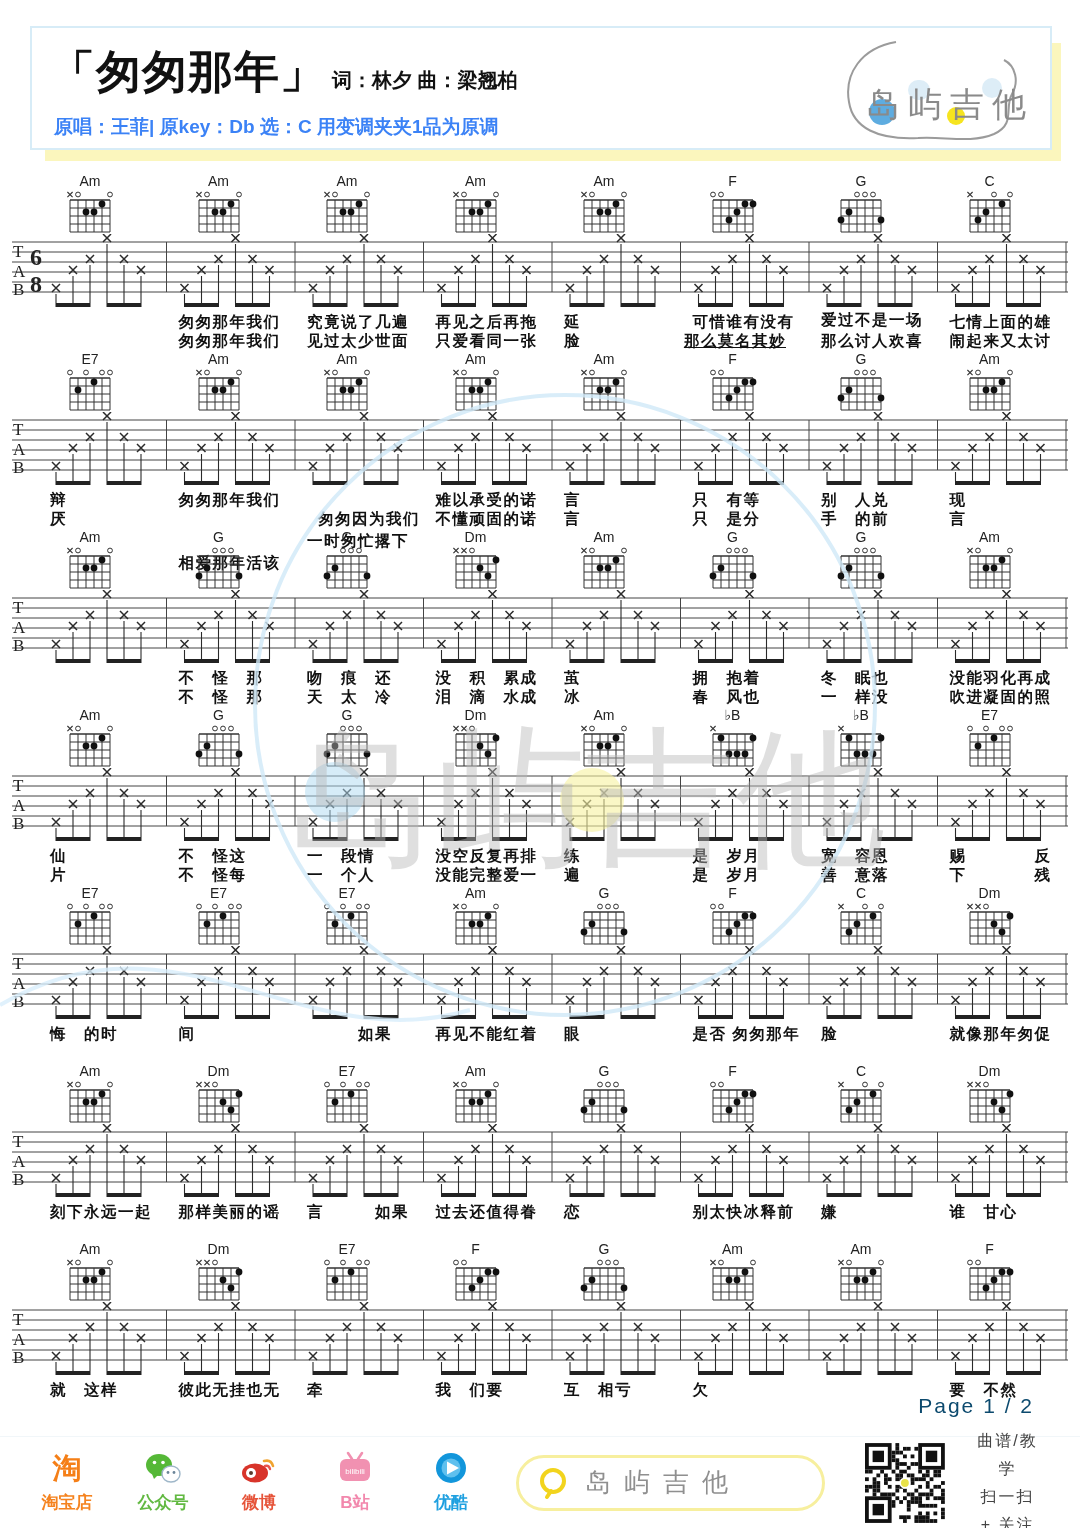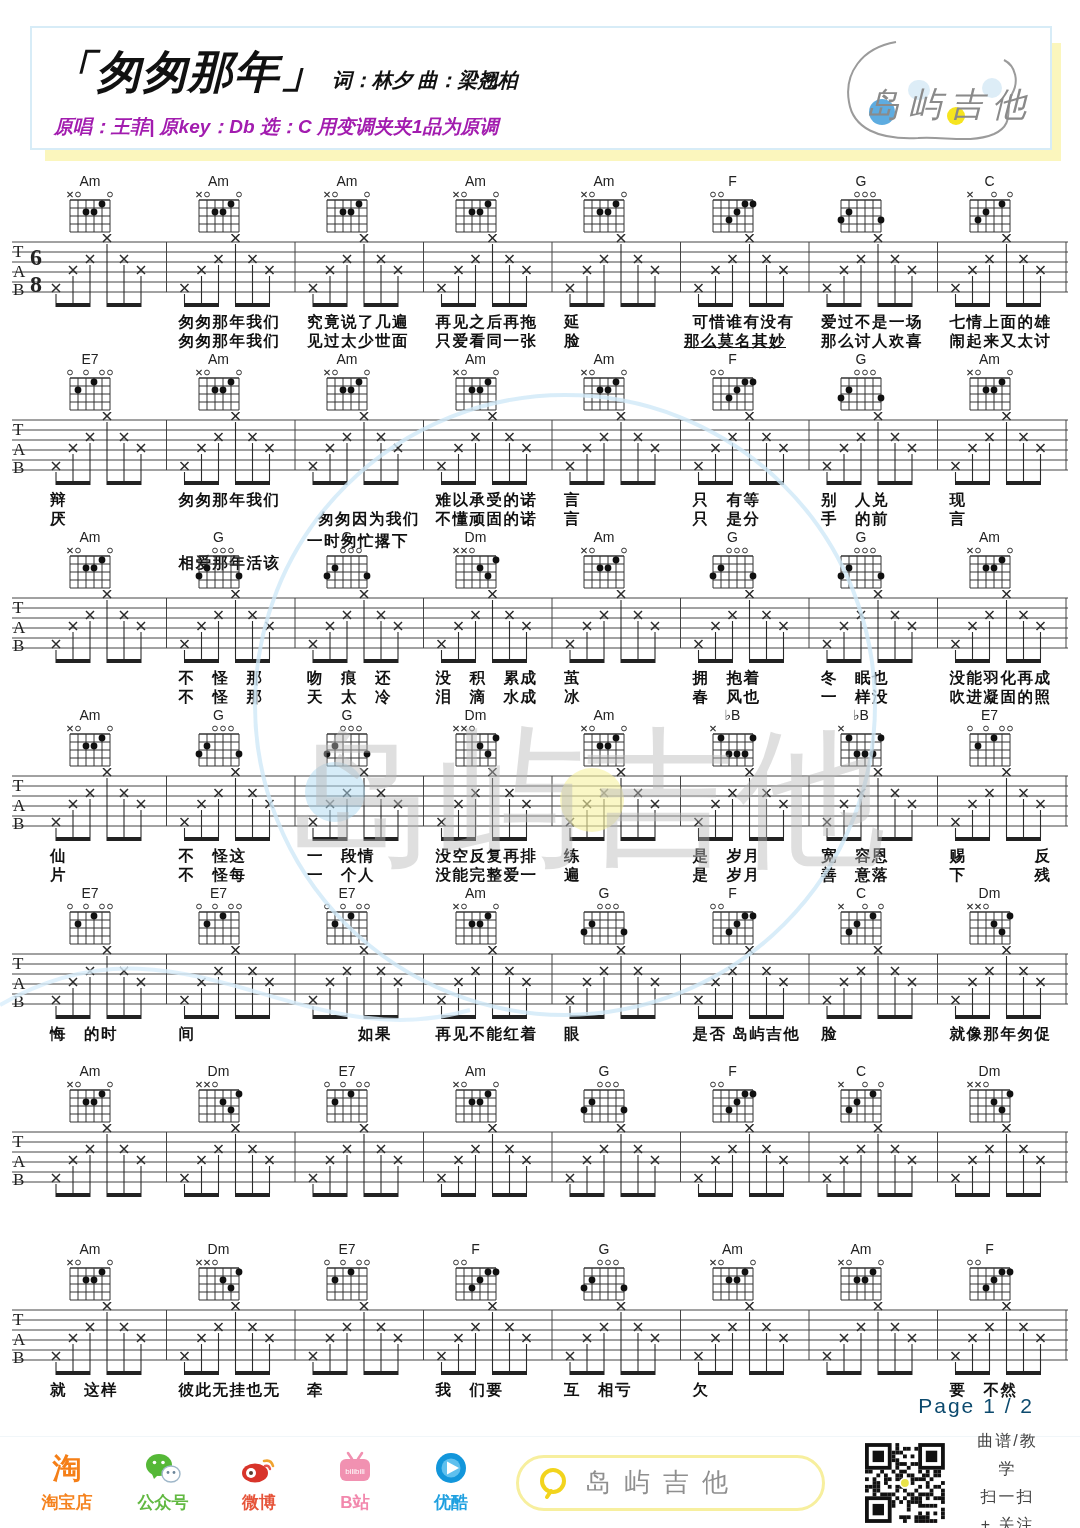--- a/index.html
+++ b/index.html
@@ -1,26 +1,26 @@
 <!DOCTYPE html>
 <html><head>
 <meta charset="utf-8">
 <style>
   * { margin:0; padding:0; box-sizing:border-box; }
   body { background:#ddd; font-family:"Liberation Sans", sans-serif; }
   .page { position:relative; width:1080px; height:1528px; background:#fff; margin:0 auto; overflow:hidden; }
 
   
   .header-card { position:absolute; left:30px; top:26px; width:1022px; height:124px;
-    background:#fff; border:2px solid #d7ecf7; box-shadow:12px 14px 0 -3px #fbf6bd; z-index:3;font-style:italic; }
+    background:#fff; border:2px solid #d7ecf7; box-shadow:12px 14px 0 -3px #fbf6bd; z-index:3; }
   .header-inner { padding:14px 0 0 18px; }
   .title-line { display:flex; align-items:baseline; }
   .song-title { font-size:45px; font-weight:700; color:#111; letter-spacing:1px; }
   .credits { font-size:20px; font-weight:700; color:#111; margin-left:6px; }
-  .meta-line { font-size:19px; font-weight:700; color:#a21caf; margin-top:12px; padding-left:4px; }
+  .meta-line { font-size:19px; font-weight:700; color:#3b82f6; margin-top:12px; padding-left:4px; }
   .logo { position:absolute; right:18px; top:4px; width:196px; height:116px; }
 
   
   .music { position:absolute; left:10px; top:172px; width:1060px; z-index:1; }
   .tab-system { position:relative; height:178px; }
   .chord-layer { position:relative; height:62px; }
   .chord-block { position:absolute; top:2px; width:52px; text-align:center; }
   .chord-name { font-size:14px; color:#222; line-height:14px; margin-bottom:1px; font-weight:400; }
   .staff-svg { display:block; }
   .lyric-layer { position:relative; height:19px; }
@@ -367,21 +367,21 @@
           <line x1="1030.5" y1="42" x2="1030.5" y2="69" stroke="#2a2a2a" stroke-width="1.1"></line>
           <rect x="945" y="69" width="35" height="4" fill="#222"></rect>
           <rect x="996" y="69" width="35" height="4" fill="#222"></rect>
         </svg>
         <div class="lyric-layer">
           <div class="lyric-cell" style="left: 168.5px;">匆匆那年我们</div>
           <div class="lyric-cell" style="left: 297px;">究竟说了几遍</div>
           <div class="lyric-cell" style="left: 425.5px;">再见之后再拖</div>
           <div class="lyric-cell" style="left: 554px;">延</div>
           <div class="lyric-cell" style="left: 682.5px;">可惜谁有没有</div>
-          <div class="lyric-cell" style="left: 811px;">爱过不是一场</div>
+          <div class="lyric-cell" style="left: 811px; font-family: Liberation Mono, monospace;">爱过不是一场</div>
           <div class="lyric-cell" style="left: 939.5px;">七情上面的雄</div>
         </div>
         <div class="lyric-layer">
           <div class="lyric-cell" style="left: 168.5px;">匆匆那年我们</div>
           <div class="lyric-cell" style="left: 297px;">见过太少世面</div>
           <div class="lyric-cell" style="left: 425.5px;">只爱看同一张</div>
           <div class="lyric-cell" style="left: 554px;">脸</div>
           <div class="lyric-cell" style="left: 674px; text-decoration: underline;">那么莫名其妙</div>
           <div class="lyric-cell" style="left: 811px;">那么讨人欢喜</div>
           <div class="lyric-cell" style="left: 939.5px;">闹起来又太讨</div>
@@ -1591,21 +1591,21 @@
           <line x1="1030.5" y1="42" x2="1030.5" y2="69" stroke="#2a2a2a" stroke-width="1.1"></line>
           <rect x="945" y="69" width="35" height="4" fill="#222"></rect>
           <rect x="996" y="69" width="35" height="4" fill="#222"></rect>
         </svg>
         <div class="lyric-layer">
           <div class="lyric-cell" style="left: 40px;">悔　的时</div>
           <div class="lyric-cell" style="left: 168.5px;">间</div>
           <div class="lyric-cell" style="left: 297px;">　　　如果</div>
           <div class="lyric-cell" style="left: 425.5px;">再见不能红着</div>
           <div class="lyric-cell" style="left: 554px;">眼</div>
-          <div class="lyric-cell" style="left: 682.5px;">是否 岛屿吉他</div>
+          <div class="lyric-cell" style="left: 682.5px;">是否 匆匆那年</div>
           <div class="lyric-cell" style="left: 811px;">脸</div>
           <div class="lyric-cell" style="left: 939.5px;">就像那年匆促</div>
         </div>
       </div>
       <div class="tab-system">
         <div class="chord-layer">
           <div class="chord-block" style="left: 54px;"><div class="chord-name">Am</div><svg class="chord-grid" width="50" height="46" viewBox="0 0 50 46">
               <line x1="5" y1="11" x2="5" y2="43" stroke="#333" stroke-width="1"></line>
               <line x1="13" y1="11" x2="13" y2="43" stroke="#333" stroke-width="1"></line>
               <line x1="21" y1="11" x2="21" y2="43" stroke="#333" stroke-width="1"></line>
@@ -1882,20 +1882,30 @@
           <line x1="979.5" y1="31" x2="979.5" y2="69" stroke="#2a2a2a" stroke-width="1.1"></line>
           <path d="M992.5,0 l8,8 M1000.5,0 l-8,8" stroke="#2a2a2a" stroke-width="1.5"></path>
           <line x1="996.5" y1="10" x2="996.5" y2="69" stroke="#2a2a2a" stroke-width="1.1"></line>
           <path d="M1009.5,21 l8,8 M1017.5,21 l-8,8" stroke="#2a2a2a" stroke-width="1.5"></path>
           <line x1="1013.5" y1="31" x2="1013.5" y2="69" stroke="#2a2a2a" stroke-width="1.1"></line>
           <path d="M1026.5,32 l8,8 M1034.5,32 l-8,8" stroke="#2a2a2a" stroke-width="1.5"></path>
           <line x1="1030.5" y1="42" x2="1030.5" y2="69" stroke="#2a2a2a" stroke-width="1.1"></line>
           <rect x="945" y="69" width="35" height="4" fill="#222"></rect>
           <rect x="996" y="69" width="35" height="4" fill="#222"></rect>
         </svg>
+        <div class="lyric-layer">
+          <div class="lyric-cell" style="left: 40px;">刻下永远一起</div>
+          <div class="lyric-cell" style="left: 168.5px;">那样美丽的谣</div>
+          <div class="lyric-cell" style="left: 297px;">言　　　如果</div>
+          <div class="lyric-cell" style="left: 425.5px;">过去还值得眷</div>
+          <div class="lyric-cell" style="left: 554px;">恋</div>
+          <div class="lyric-cell" style="left: 682.5px;">别太快冰释前</div>
+          <div class="lyric-cell" style="left: 811px;">嫌</div>
+          <div class="lyric-cell" style="left: 939.5px;">谁　甘心</div>
+        </div>
         <div class="lyric-layer"></div>
       </div>
       <div class="tab-system">
         <div class="chord-layer">
           <div class="chord-block" style="left: 54px;"><div class="chord-name">Am</div><svg class="chord-grid" width="50" height="46" viewBox="0 0 50 46">
               <line x1="5" y1="11" x2="5" y2="43" stroke="#333" stroke-width="1"></line>
               <line x1="13" y1="11" x2="13" y2="43" stroke="#333" stroke-width="1"></line>
               <line x1="21" y1="11" x2="21" y2="43" stroke="#333" stroke-width="1"></line>
               <line x1="29" y1="11" x2="29" y2="43" stroke="#333" stroke-width="1"></line>
               <line x1="37" y1="11" x2="37" y2="43" stroke="#333" stroke-width="1"></line>

